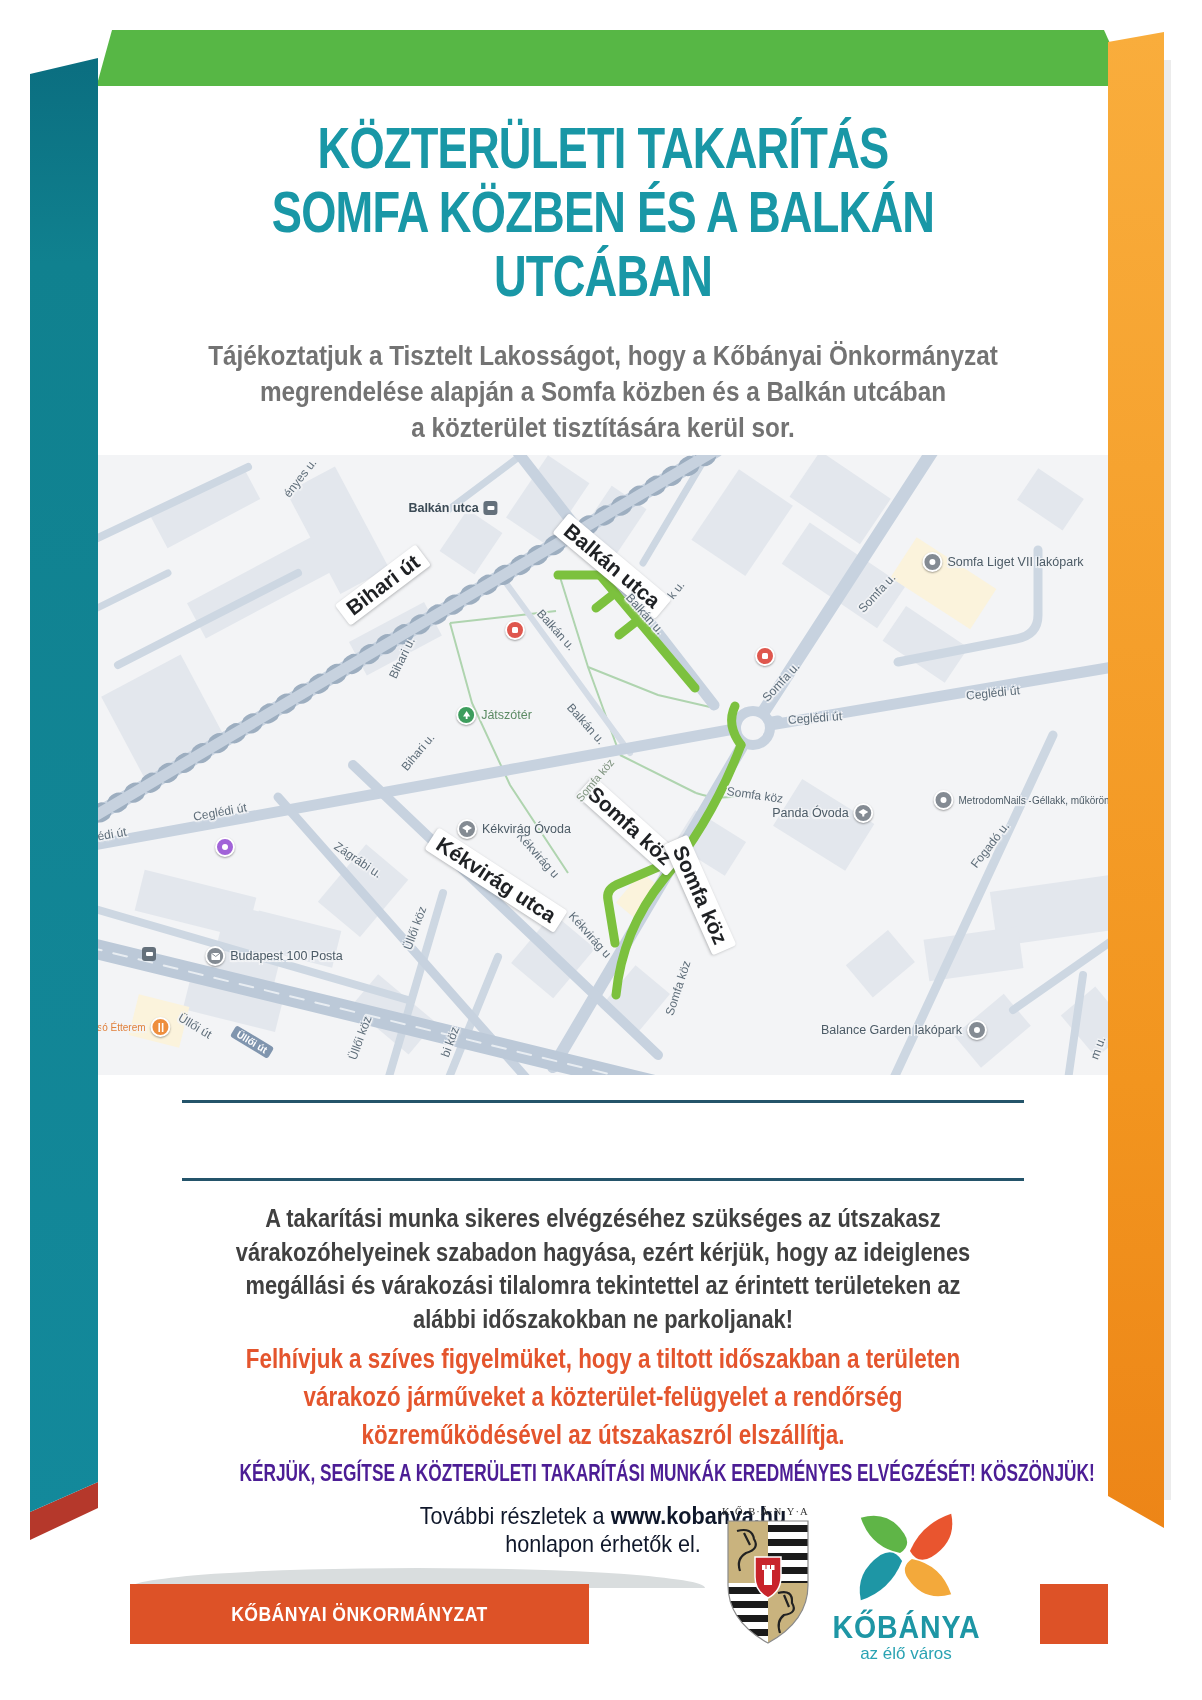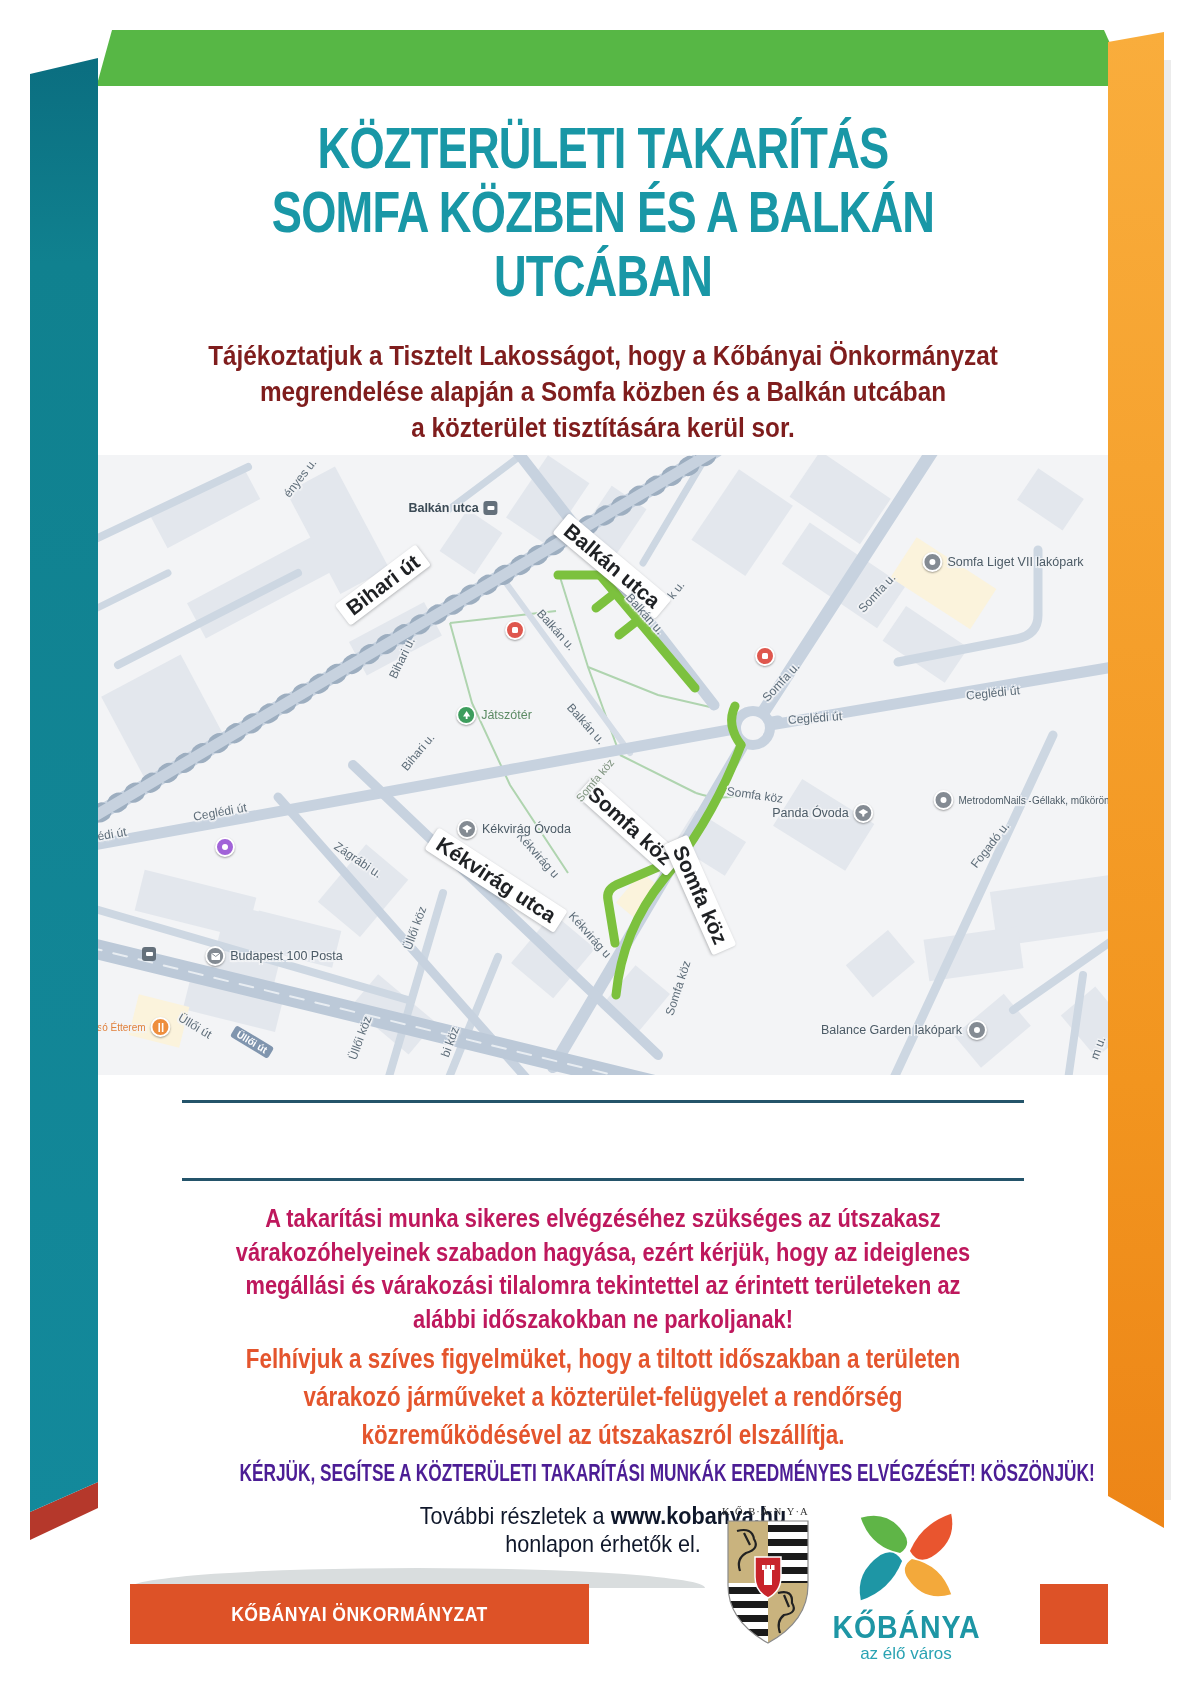--- a/index.html
+++ b/index.html
@@ -16,26 +16,26 @@
   .band-orange{position:absolute;left:1108px;top:32px;width:56px;height:1500px;
              background:linear-gradient(180deg,#F9AD3C 0%,#F2951F 70%,#ED8517 100%);
              clip-path:polygon(0 10px,100% 0,100% 1496px,0 1464px);z-index:1;}
   .page-edge{position:absolute;left:1164px;top:60px;width:7px;height:1440px;background:#ECECEC;z-index:0;}
   
   .card{position:absolute;left:98px;top:86px;width:1010px;height:1490px;background:#fff;z-index:2;
         clip-path:polygon(0 0,100% 0,100% 100%,0 98.6%);}
   .cline{width:100%;text-align:center;white-space:nowrap;}
   .title{position:absolute;left:0;top:30px;width:100%;color:#1997A6;font-weight:700;}
   .title .cline{font-size:58px;line-height:64px;letter-spacing:-1px;transform:scaleX(.78);}
-  .intro{position:absolute;left:0;top:252px;width:100%;color:#7f1d1d;font-weight:700;}
+  .intro{position:absolute;left:0;top:252px;width:100%;color:#737373;font-weight:700;}
   .intro .cline{font-size:27px;line-height:36px;transform:scaleX(.9);}
   .rule{position:absolute;left:84px;width:842px;height:3px;background:#24546A;}
   .date{position:absolute;left:0;top:1026px;width:100%;color:#2E2E2E;font-weight:700;}
   .date .cline{font-size:36px;line-height:44px;transform:scaleX(.74);}
-  .notice{position:absolute;left:0;top:1116px;width:100%;color:#be185d;font-weight:700;}
+  .notice{position:absolute;left:0;top:1116px;width:100%;color:#404040;font-weight:700;}
   .notice .cline{font-size:26px;line-height:33.5px;transform:scaleX(.84);}
   .warning{position:absolute;left:0;top:1254px;width:100%;color:#E4552D;font-weight:700;}
   .warning .cline{font-size:28px;line-height:38px;transform:scaleX(.8);}
   .appeal{position:absolute;left:0;top:1372px;width:100%;color:#4c1d95;font-weight:700;}
   .appeal .cline{font-size:24px;line-height:30px;transform:scaleX(.72);}
   .details{position:absolute;left:0;top:1416px;width:100%;color:#0f172a;}
   .details .cline{font-size:24px;line-height:28px;transform:scaleX(.9);font-weight:400;}
   .details b{font-weight:700;}
   
   .map{position:absolute;left:0;top:369px;width:1010px;height:620px;background:#F3F4F6;overflow:hidden;}

